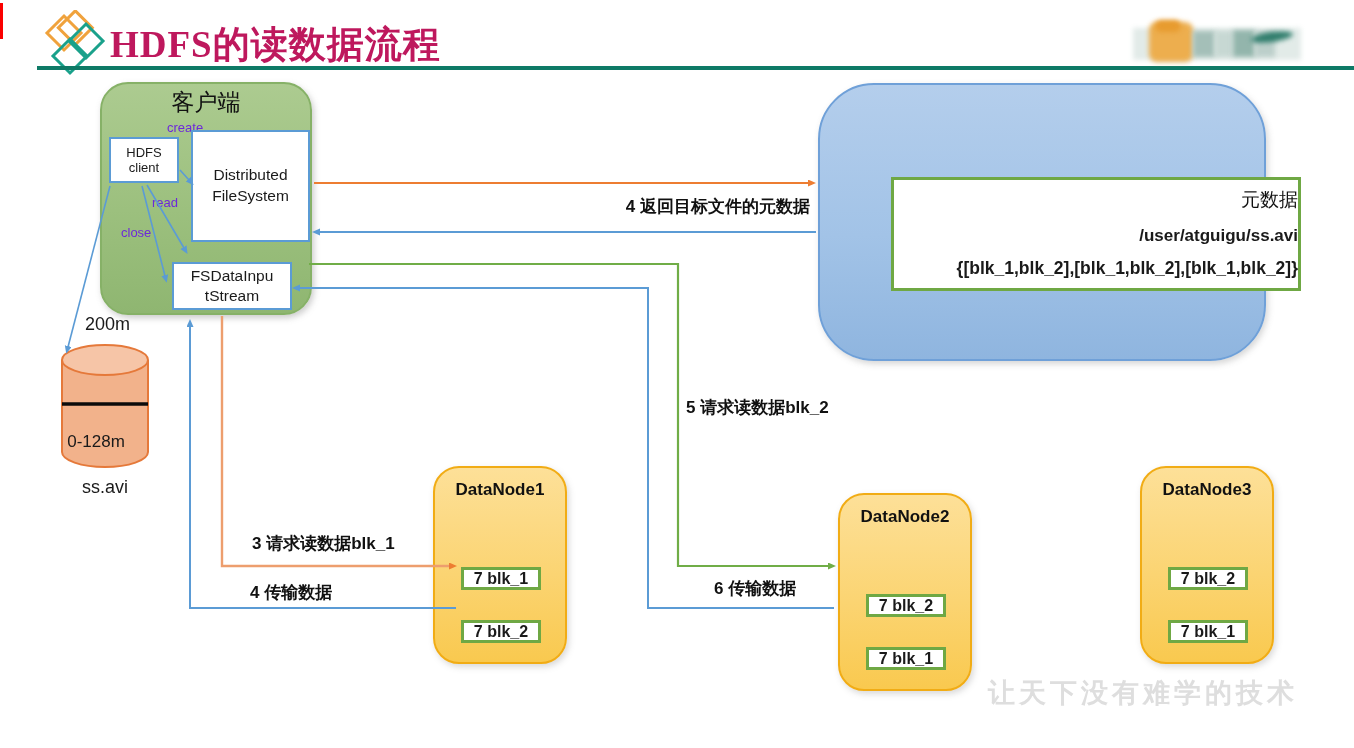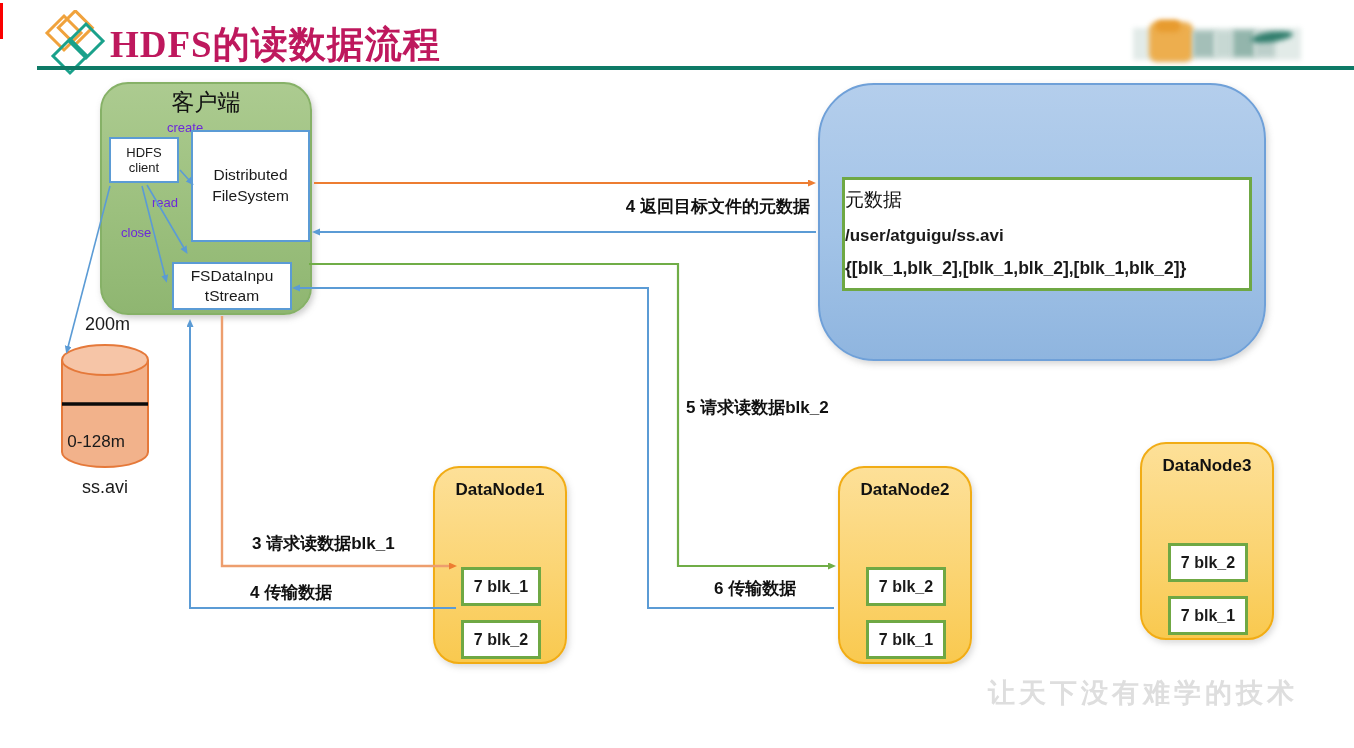--- a/index.html
+++ b/index.html
@@ -47,34 +47,34 @@
   
   .lbl-200m{left:85px;top:314px;font:400 18px var(--sans);}
   .lbl-block{left:62px;top:432px;width:68px;text-align:center;font:400 17px var(--sans);z-index:8;}
   .lbl-file{left:62px;top:477px;width:86px;text-align:center;font:400 18px var(--sans);}
 
   
   .namenode{left:818px;top:83px;width:448px;height:278px;border-radius:56px;
     background:linear-gradient(180deg,#b4ceec 0%,#a2c3e7 55%,#8fb5df 100%);
     border:2px solid #6fa0d8;box-sizing:border-box;box-shadow:2px 3px 6px rgba(120,120,120,.3);}
   .nn-title{left:818px;top:106px;width:448px;text-align:center;font:600 18px var(--sans);color:#111;}
-  .meta-box{left:842px;top:177px;width:410px;height:114px;background:#fff;border:3px solid #6fa844;
+  .meta-box{left:891px;top:177px;width:410px;height:114px;background:#fff;border:3px solid #6fa844;
     box-sizing:border-box;display:flex;flex-direction:column;justify-content:space-between;
-    align-items:flex-start;padding:7px 0 9px 0;}
+    align-items:flex-end;padding:7px 0 9px 0;}
   .meta-title{font:400 19px var(--serif);color:#111;}
   .meta-path{font:600 17px var(--sans);}
   .meta-blocks{font:600 17.5px var(--sans);white-space:nowrap;}
 
   
   .datanode{width:134px;height:198px;border-radius:26px;
     background:linear-gradient(180deg,#fde098 0%,#fbd472 55%,#f9c94f 100%);
     border:2px solid #f1ac15;box-sizing:border-box;box-shadow:2px 3px 6px rgba(130,130,130,.3);}
-  .dn1{left:433px;top:466px;} .dn2{left:838px;top:466px;} .dn3{left:1140px;top:442px;border-radius:26px;}
+  .dn1{left:433px;top:466px;} .dn2{left:838px;top:493px;} .dn3{left:1140px;top:466px;border-radius:26px;}
   .dn-title{top:12px;left:0;width:100%;text-align:center;font:600 17px var(--sans);color:#111;}
-  .blk{left:26px;width:80px;height:39px;background:#fff;border:3px solid #6fa844;box-sizing:border-box;
+  .blk{left:26px;width:80px;height:23px;background:#fff;border:3px solid #6fa844;box-sizing:border-box;
     display:flex;align-items:center;justify-content:center;font:600 16px var(--sans);}
   .blk-a{top:99px;} .blk-b{top:152px;}
 
   
   .step{font:600 17px var(--sans);color:#111;white-space:nowrap;z-index:8;}
   .step1{left:320px;top:152px;}
   .step2{left:500px;top:195px;width:310px;text-align:right;}
   .step3{left:252px;top:532px;}
   .step4{left:250px;top:581px;}
   .step5{left:686px;top:396px;}

